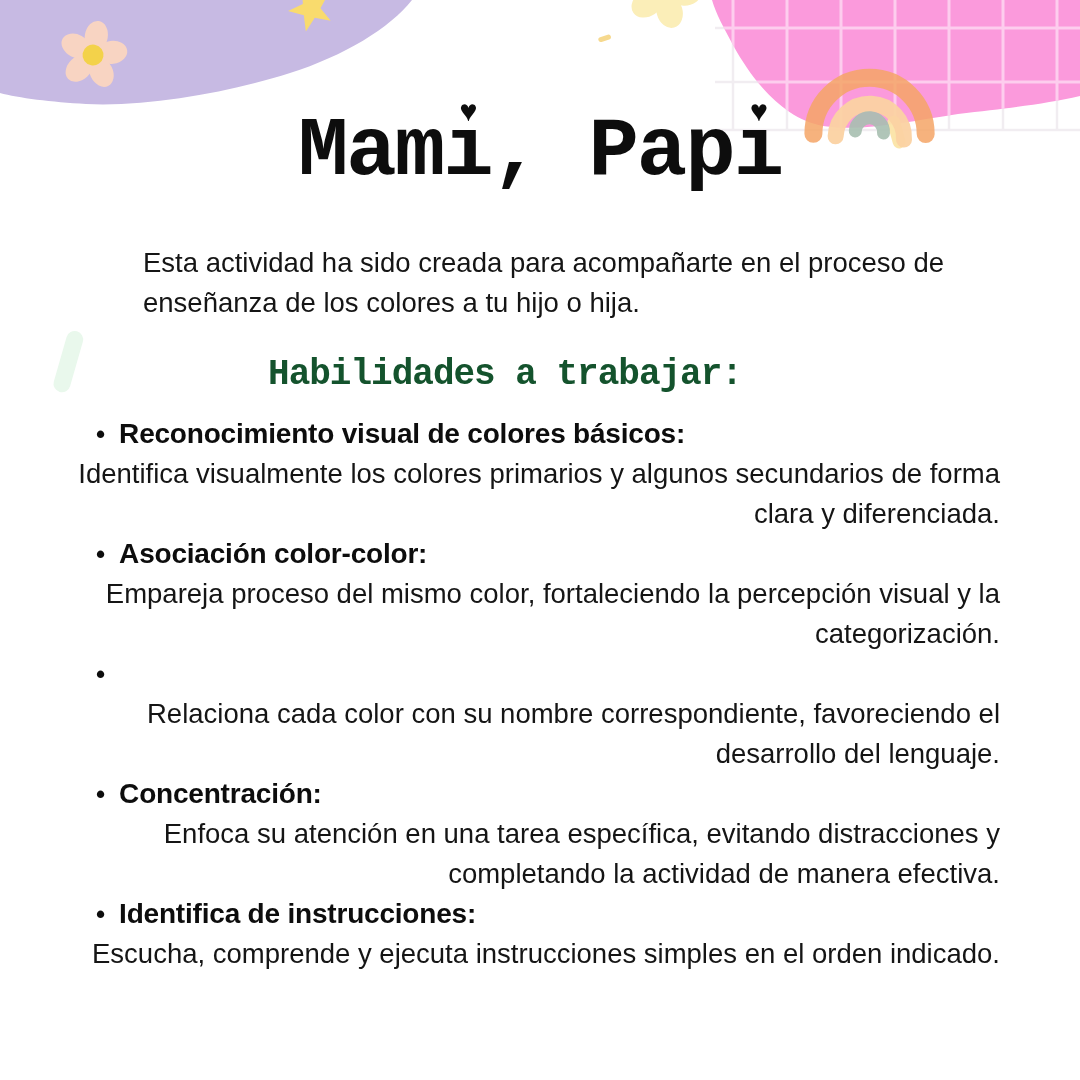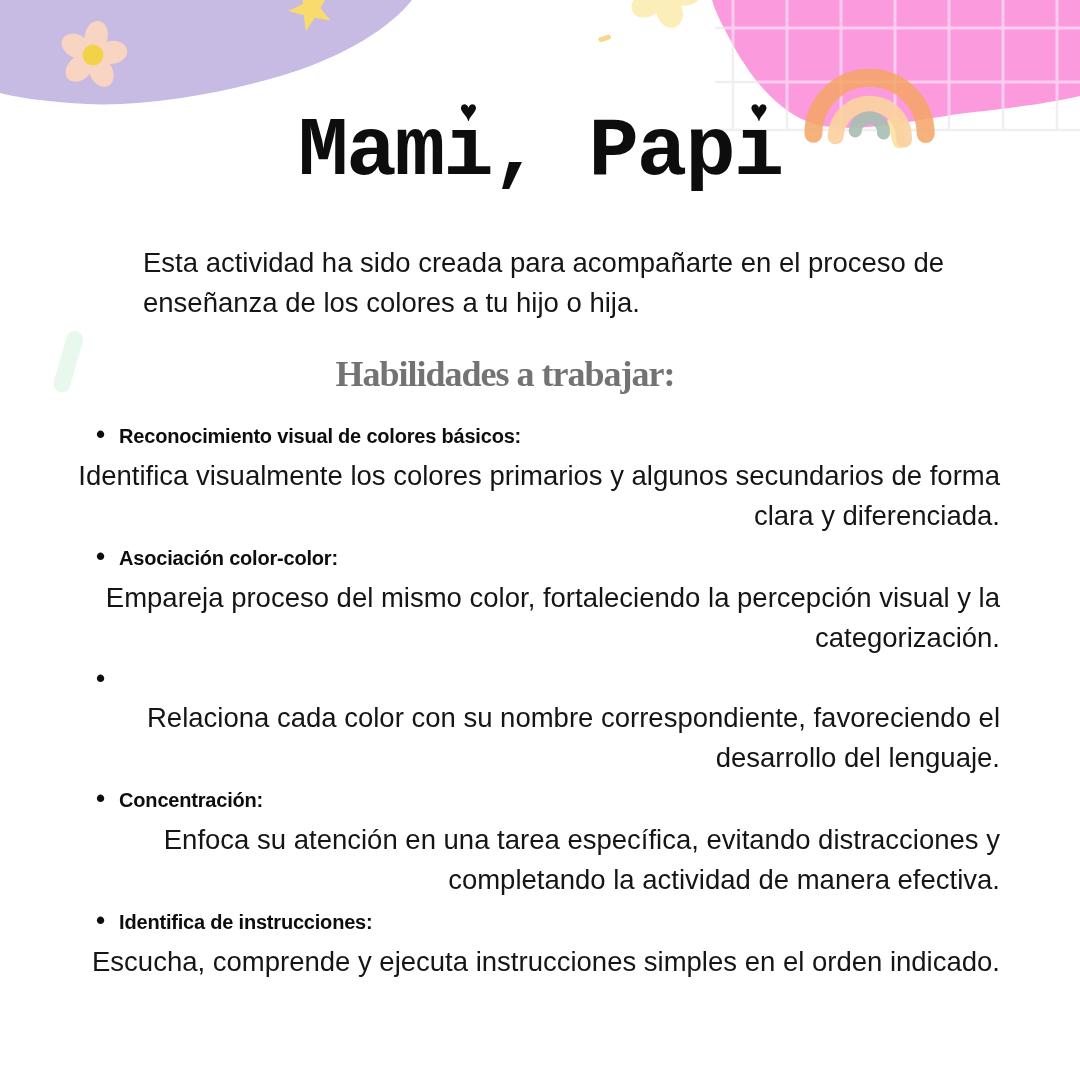--- a/index.html
+++ b/index.html
@@ -39,46 +39,46 @@
   }
   .intro{
     margin:40px 77px 8px 143px;
     font-size:27.5px;
     line-height:40px;
     color:#151515;
   }
   h2.skills-heading{
     margin:30px 140px 0 70px;
     text-align:center;
-    font-family:Liberation Serif, serif;
+    font-family:Liberation Mono, monospace;
     font-weight:700;
     font-size:36px;
     letter-spacing:-1px;
     line-height:1.2;
-    color:#737373;
+    color:#14532d;
   }
   .skills{
     margin:18px 80px 0 70px;
   }
   .skill-head{
     display:flex;
     align-items:baseline;
     gap:14px;
     padding-left:26px;
     line-height:40px;
   }
   .skill-bullet{
     font-size:26px;
     font-weight:700;
     color:#0d0d0d;
   }
   .skill-label{
     font-family:"Liberation Sans",sans-serif;
     font-weight:700;
-    font-size:20px;
+    font-size:28px;
     letter-spacing:-0.2px;
     color:#0d0d0d;
   }
   .skill-desc{
     margin:0;
     font-size:27.5px;
     line-height:40px;
     color:#151515;
     text-align:right;
   }

